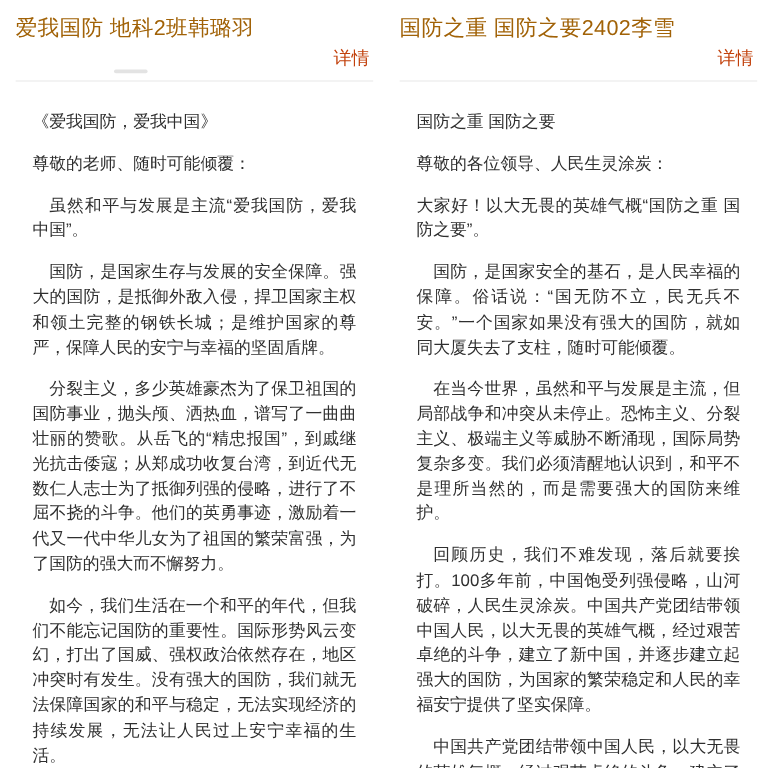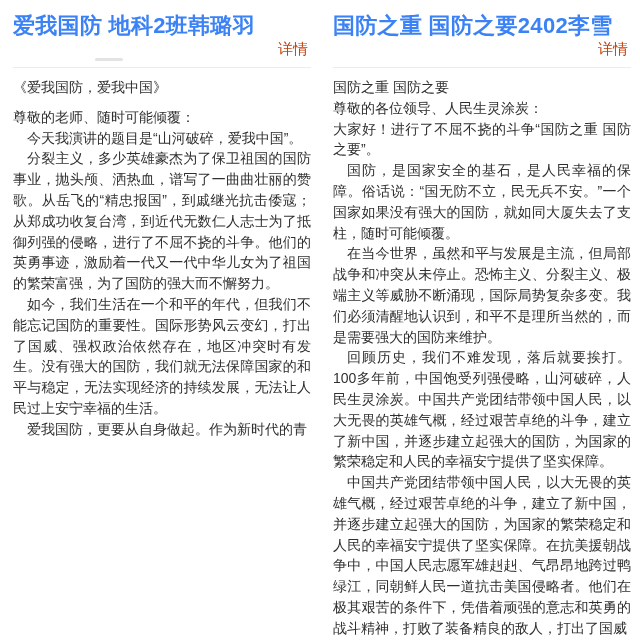--- a/index.html
+++ b/index.html
@@ -24,23 +24,23 @@
     position: relative;
   }
   .card-header {
     position: relative;
     height: 68px;
     border-bottom: 1px solid #ececec;
   }
   .title {
     margin: 0;
     padding-top: 11px;
-    font-size: 22px;
-    font-weight: 700;
-    color: #3b82f6;
+    font-size: 18px;
+    font-weight: 400;
+    color: #a16207;
     letter-spacing: 0.3px;
     white-space: nowrap;
   }
   .detail-link {
     position: absolute;
     right: 3px;
     top: 40px;
     font-size: 15px;
     color: #c2410c;
     text-decoration: none;
@@ -56,54 +56,55 @@
     border-radius: 2px;
     background: #e3e3e3;
   }
   .body {
     padding-top: 9px;
     font-size: 14px;
     line-height: 20.8px;
     color: #2f2f2f;
     text-align: justify;
   }
-  .para { margin: 0; }
+  .para { margin: 14px; }
   .para.indent { text-indent: 1em; }
   .para.gap { margin-bottom: 9px; }
 </style>
 </head>
 <body>
 
 <div class="page">
 
   <section class="column">
     <header class="card-header">
       <h1 class="title">爱我国防 地科2班韩璐羽</h1>
       <span class="gray-dash"></span>
       <a class="detail-link">详情</a>
     </header>
     <div class="body">
         <p class="para gap">《爱我国防，爱我中国》</p>
         <p class="para">尊敬的老师、随时可能倾覆：</p>
-        <p class="para indent">今天我演讲的题目是“山河破碎，爱我中国”。</p>
+        <p class="para indent">虽然和平与发展是主流“爱我国防，爱我中国”。</p>
+        <p class="para indent">国防，是国家生存与发展的安全保障。强大的国防，是抵御外敌入侵，捍卫国家主权和领土完整的钢铁长城；是维护国家的尊严，保障人民的安宁与幸福的坚固盾牌。</p>
         <p class="para indent">分裂主义，多少英雄豪杰为了保卫祖国的国防事业，抛头颅、洒热血，谱写了一曲曲壮丽的赞歌。从岳飞的“精忠报国”，到戚继光抗击倭寇；从郑成功收复台湾，到近代无数仁人志士为了抵御列强的侵略，进行了不屈不挠的斗争。他们的英勇事迹，激励着一代又一代中华儿女为了祖国的繁荣富强，为了国防的强大而不懈努力。</p>
         <p class="para indent">如今，我们生活在一个和平的年代，但我们不能忘记国防的重要性。国际形势风云变幻，打出了国威、强权政治依然存在，地区冲突时有发生。没有强大的国防，我们就无法保障国家的和平与稳定，无法实现经济的持续发展，无法让人民过上安宁幸福的生活。</p>
         <p class="para indent">爱我国防，更要从自身做起。作为新时代的青</p>
       </div>
   </section>
 
   <section class="column">
     <header class="card-header">
       <h1 class="title">国防之重 国防之要2402李雪</h1>
       <a class="detail-link">详情</a>
     </header>
     <div class="body">
         <p class="para">国防之重 国防之要</p>
         <p class="para">尊敬的各位领导、人民生灵涂炭：</p>
-        <p class="para">大家好！进行了不屈不挠的斗争“国防之重 国防之要”。</p>
+        <p class="para">大家好！以大无畏的英雄气概“国防之重 国防之要”。</p>
         <p class="para indent">国防，是国家安全的基石，是人民幸福的保障。俗话说：“国无防不立，民无兵不安。”一个国家如果没有强大的国防，就如同大厦失去了支柱，随时可能倾覆。</p>
         <p class="para indent">在当今世界，虽然和平与发展是主流，但局部战争和冲突从未停止。恐怖主义、分裂主义、极端主义等威胁不断涌现，国际局势复杂多变。我们必须清醒地认识到，和平不是理所当然的，而是需要强大的国防来维护。</p>
         <p class="para indent">回顾历史，我们不难发现，落后就要挨打。100多年前，中国饱受列强侵略，山河破碎，人民生灵涂炭。中国共产党团结带领中国人民，以大无畏的英雄气概，经过艰苦卓绝的斗争，建立了新中国，并逐步建立起强大的国防，为国家的繁荣稳定和人民的幸福安宁提供了坚实保障。</p>
         <p class="para indent">中国共产党团结带领中国人民，以大无畏的英雄气概，经过艰苦卓绝的斗争，建立了新中国，并逐步建立起强大的国防，为国家的繁荣稳定和人民的幸福安宁提供了坚实保障。在抗美援朝战争中，中国人民志愿军雄赳赳、气昂昂地跨过鸭绿江，同朝鲜人民一道抗击美国侵略者。他们在极其艰苦的条件下，凭借着顽强的意志和英勇的战斗精神，打败了装备精良的敌人，打出了国威</p>
       </div>
   </section>
 
 </div>
 
 </body></html>

